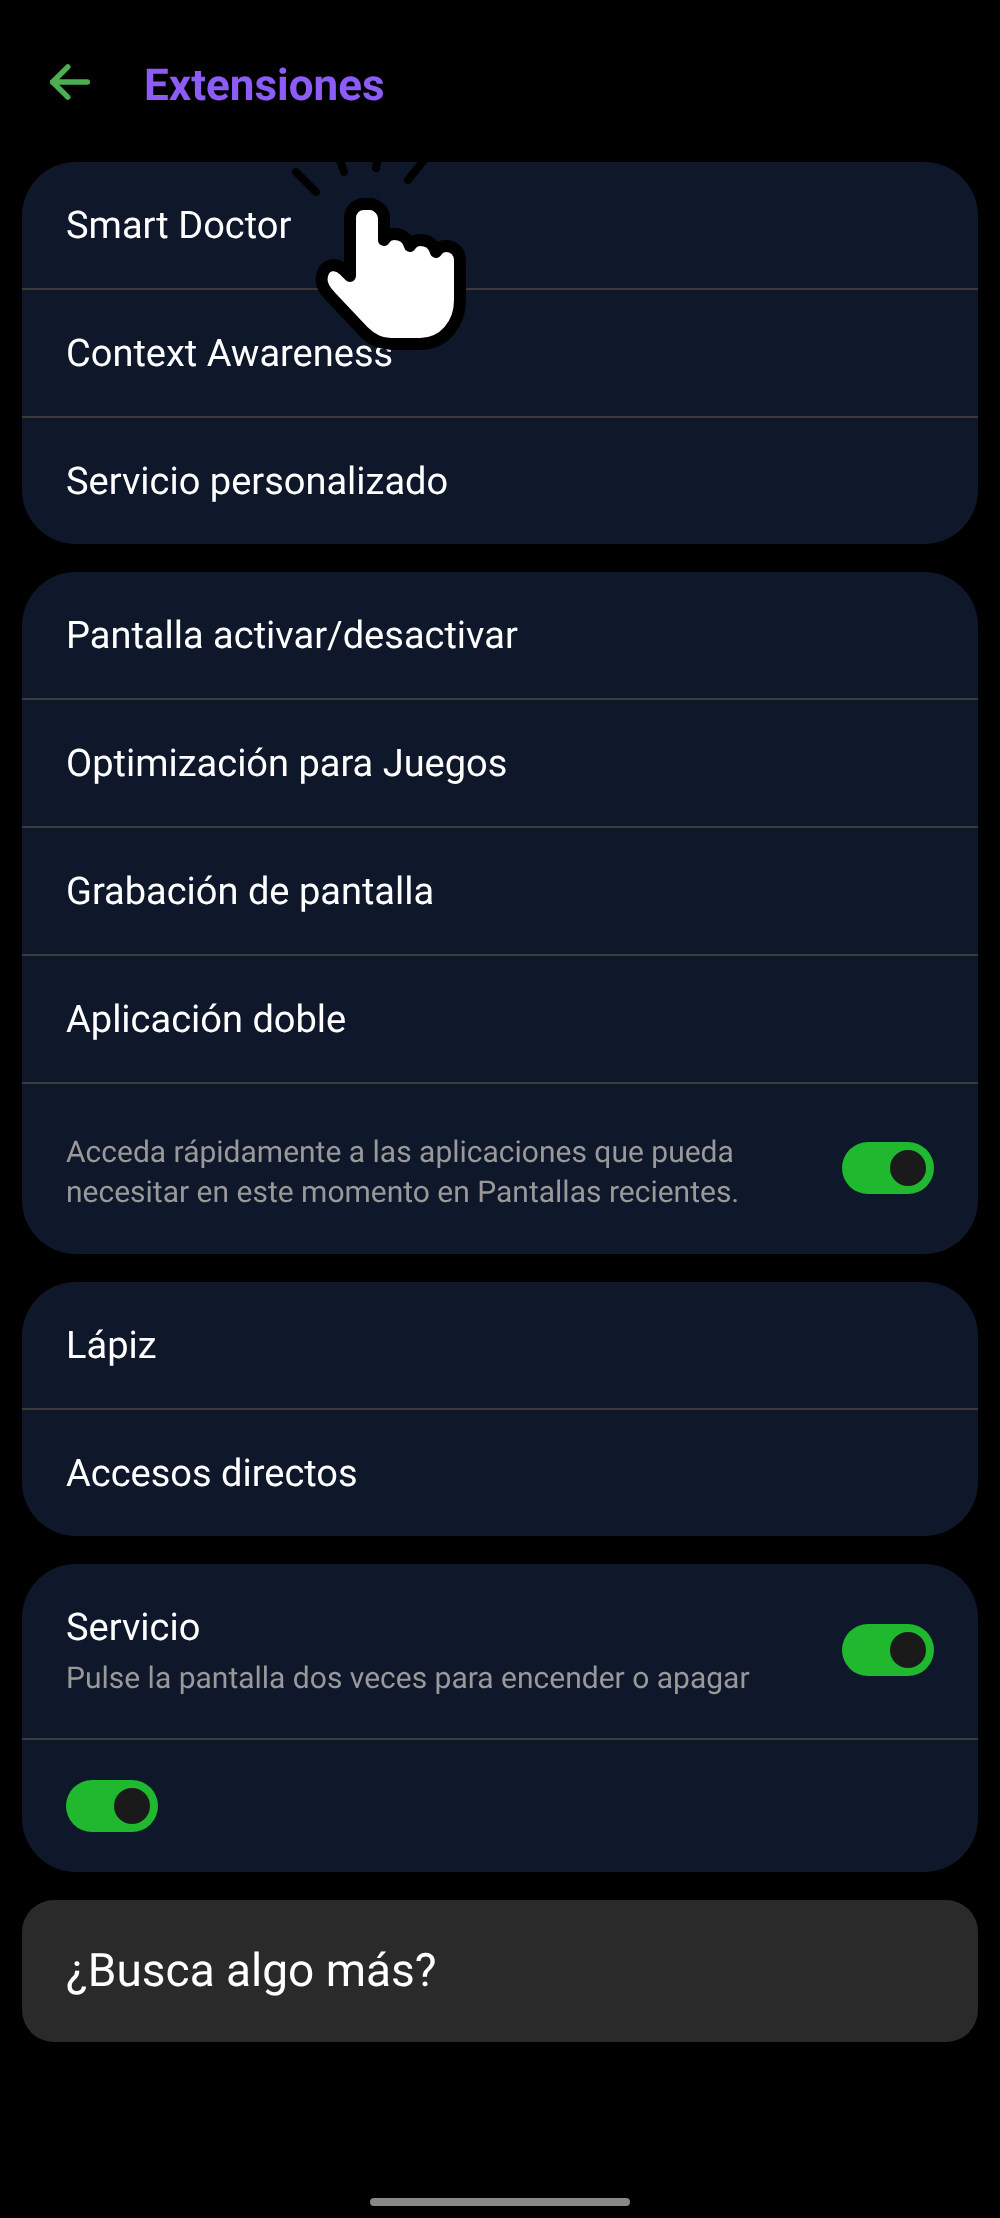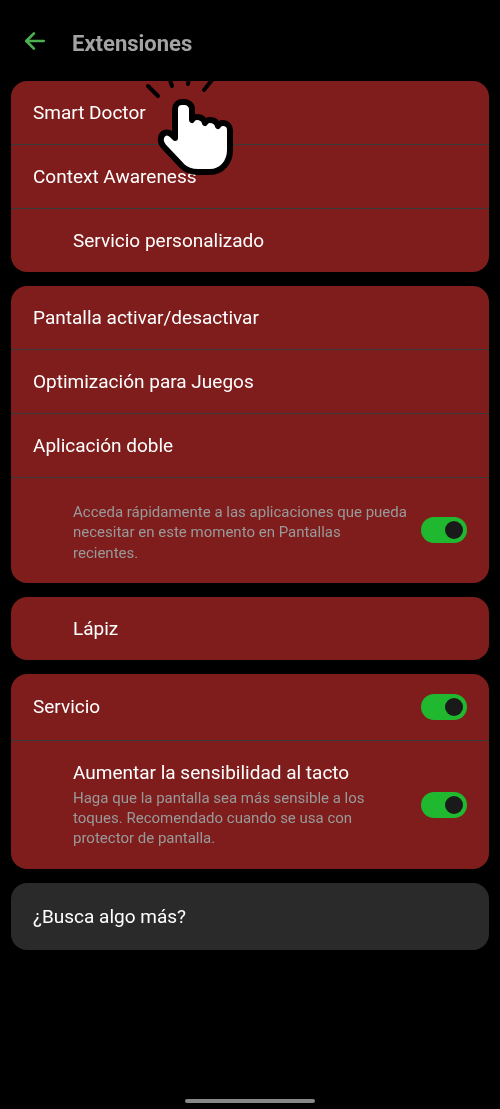--- a/index.html
+++ b/index.html
@@ -25,43 +25,42 @@
     .back-arrow {
       color: #4CAF50;
       font-size: 28px;
       line-height: 1;
       cursor: pointer;
       font-weight: 300;
     }
     .header-title {
       font-size: 22px;
       font-weight: 700;
-      color: #a3a3a3;
+      color: #8b5cf6;
     }
     .content {
       padding: 0 11px;
     }
     .group {
-      background: #7f1d1d;
-      border-radius: 16px;
+      background: #0f172a;
+      border-radius: 27px;
       margin-bottom: 14px;
       overflow: hidden;
     }
     .item {
       padding: 20px 22px;
       border-bottom: 1px solid #3a3a3a;
       position: relative;
       display: flex;
       align-items: center;
       justify-content: space-between;
       cursor: pointer;
     }
     .item:last-child {
       border-bottom: none;
-      margin-left: 40px;
     }
     .item-text {
       flex: 1;
       padding-right: 12px;
     }
     .item-title {
       font-size: 19px;
       color: #ffffff;
       font-weight: 400;
     }
@@ -89,21 +88,21 @@
       top: 4px;
       right: 4px;
     }
     .footer-item {
       background: #2a2a2a;
       border-radius: 16px;
       padding: 22px 22px;
       margin-bottom: 14px;
     }
     .footer-title {
-      font-size: 19px;
+      font-size: 23px;
       color: #ffffff;
     }
     .home-indicator {
       position: absolute;
       bottom: 6px;
       left: 50%;
       transform: translateX(-50%);
       width: 130px;
       height: 4px;
       background: #888;
@@ -156,51 +155,58 @@
         <div class="item-title">Pantalla activar/desactivar</div>
       </div>
     </div>
     <div class="item">
       <div class="item-text">
         <div class="item-title">Optimización para Juegos</div>
       </div>
     </div>
     <div class="item">
       <div class="item-text">
+        <div class="item-title">Grabación de pantalla</div>
+      </div>
+    </div>
+    <div class="item">
+      <div class="item-text">
         <div class="item-title">Aplicación doble</div>
       </div>
     </div>
     <div class="item">
       <div class="item-text">
         <div class="item-subtitle">Acceda rápidamente a las aplicaciones que pueda necesitar en este momento en Pantallas recientes.</div>
       </div>
       <div class="toggle"></div>
     </div>
   </div>
 
   <div class="group">
     <div class="item">
       <div class="item-text">
         <div class="item-title">Lápiz</div>
       </div>
     </div>
+    <div class="item">
+      <div class="item-text">
+        <div class="item-title">Accesos directos</div>
+      </div>
+    </div>
   </div>
 
   <div class="group">
     <div class="item">
       <div class="item-text">
         <div class="item-title">Servicio</div>
+        <div class="item-subtitle">Pulse la pantalla dos veces para encender o apagar</div>
       </div>
       <div class="toggle"></div>
     </div>
     <div class="item">
-      <div class="item-text">
-        <div class="item-title">Aumentar la sensibilidad al tacto</div>
-        <div class="item-subtitle">Haga que la pantalla sea más sensible a los toques. Recomendado cuando se usa con protector de pantalla.</div>
-      </div>
       <div class="toggle"></div>
     </div>
   </div>
 
   <div class="footer-item">
     <div class="footer-title">¿Busca algo más?</div>
   </div>
 
 </div>
 

